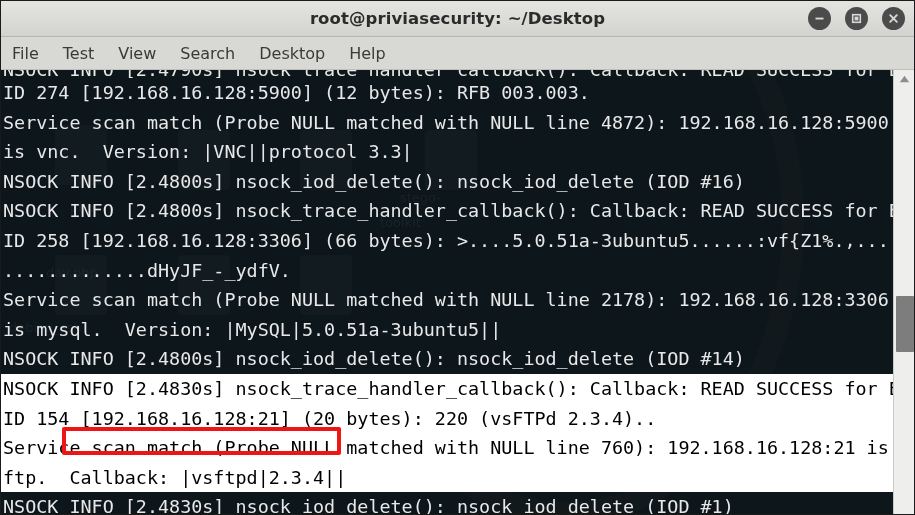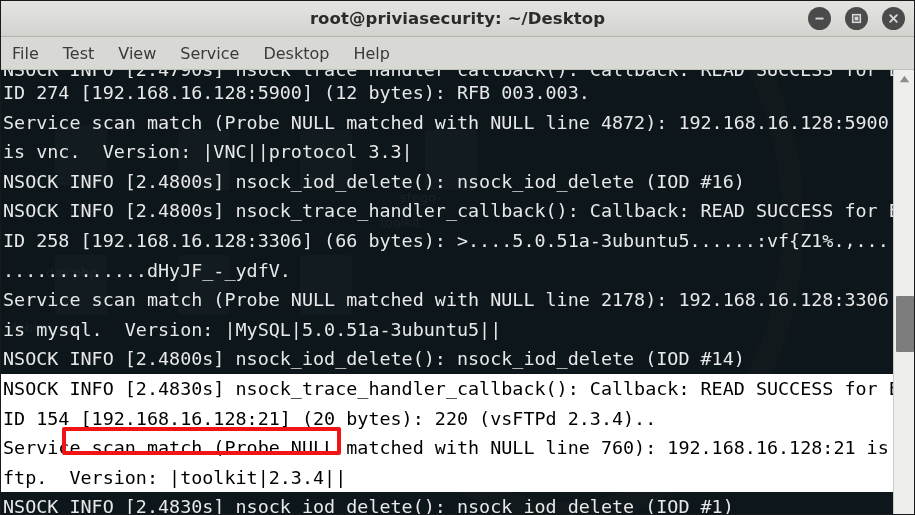--- a/index.html
+++ b/index.html
@@ -226,21 +226,21 @@
         </svg>
       </div>
 
     </div>
   </div>
 
   <div class="menubar">
     <div class="menu-item">File</div>
     <div class="menu-item">Test</div>
     <div class="menu-item">View</div>
-    <div class="menu-item">Service</div>
+    <div class="menu-item">Search</div>
     <div class="menu-item">Desktop</div>
     <div class="menu-item">Help</div>
   </div>
 
   <div class="term-wrap">
 
     <div class="bg-ghost">
       <div class="ghost-swoosh" style="left:330px; top:-150px; width:430px; height:560px;"></div>
       <div class="ghost-blob" style="left:55px;  top:55px;  width:52px; height:60px;"></div>
       <div class="ghost-blob" style="left:178px; top:60px;  width:52px; height:60px;"></div>
@@ -271,21 +271,21 @@
       <div class="line">NSOCK INFO [2.4800s] nsock_iod_delete(): nsock_iod_delete (IOD #16)</div>
       <div class="line">NSOCK INFO [2.4800s] nsock_trace_handler_callback(): Callback: READ SUCCESS for E</div>
       <div class="line">ID 258 [192.168.16.128:3306] (66 bytes): &gt;....5.0.51a-3ubuntu5......:vf{Z1%.,....</div>
       <div class="line">.............dHyJF_-_ydfV.</div>
       <div class="line">Service scan match (Probe NULL matched with NULL line 2178): 192.168.16.128:3306</div>
       <div class="line">is mysql.  Version: |MySQL|5.0.51a-3ubuntu5||</div>
       <div class="line">NSOCK INFO [2.4800s] nsock_iod_delete(): nsock_iod_delete (IOD #14)</div>
       <div class="line sel">NSOCK INFO [2.4830s] nsock_trace_handler_callback(): Callback: READ SUCCESS for E</div>
       <div class="line sel">ID 154 [192.168.16.128:21] (20 bytes): 220 (vsFTPd 2.3.4)..</div>
       <div class="line sel">Service scan match (Probe NULL matched with NULL line 760): 192.168.16.128:21 is</div>
-      <div class="line sel">ftp.  Version: |toolkit|2.3.4||</div>
+      <div class="line sel">ftp.  Callback: |vsftpd|2.3.4||</div>
       <div class="line">NSOCK INFO [2.4830s] nsock_iod_delete(): nsock_iod_delete (IOD #1)</div>
 
     </div>
 
     <div class="annot-box"></div>
 
     <div class="scrollbar">
       <div class="sb-arrow">
         <svg width="11" height="8" viewBox="0 0 11 8">
           <polygon points="5.5,0.8 10.2,7.2 0.8,7.2" fill="#8d8d8d"></polygon>

